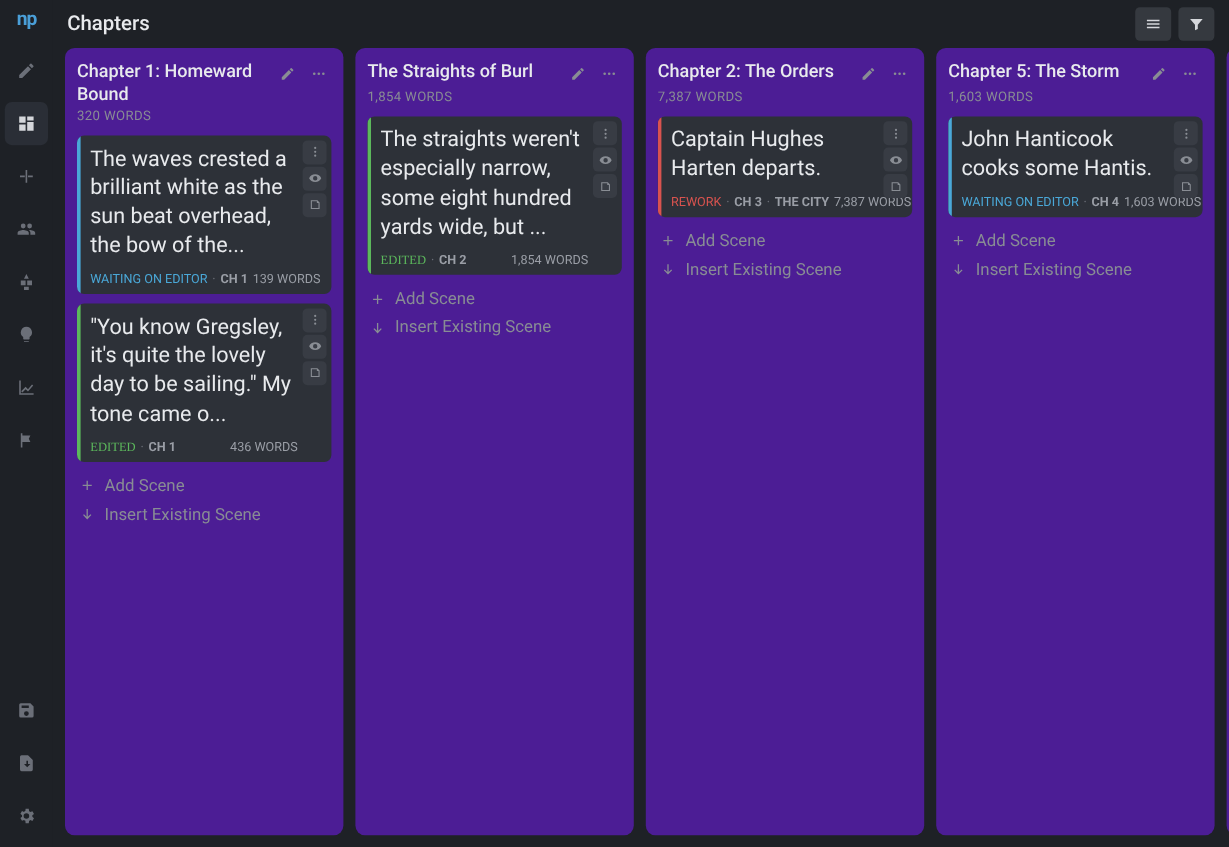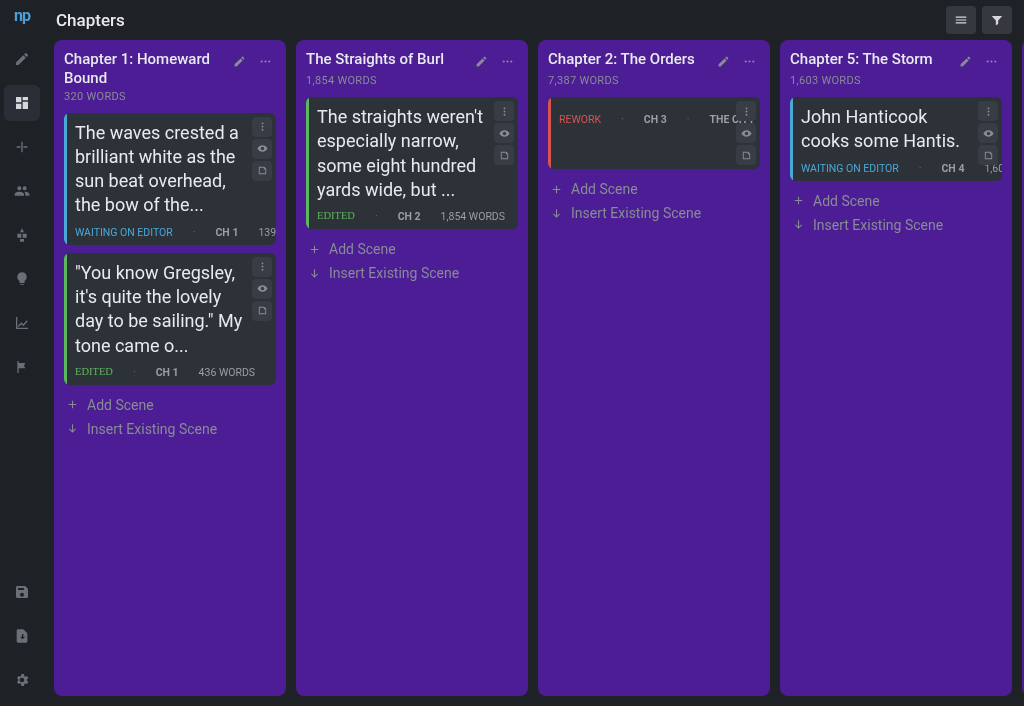--- a/index.html
+++ b/index.html
@@ -151,24 +151,24 @@
     padding: 8px 4px 6px 8px;
     min-width: 0;
   }
   .scene-text {
     font-size: 18px;
     line-height: 1.35;
     color: #e8eaed;
   }
   .scene-meta {
     display: flex;
-    align-items: flex-start;
+    align-items: flex-end;
     font-size: 10.5px;
     margin-top: 8px;
-    gap: 20px;
+    gap: 4px;
     white-space: nowrap;
   }
   .status-waiting { color: #4aa8d8; }
   .status-edited { color: #5cb85c; font-family: Liberation Serif, serif; }
   .status-rework { color: #d9534f; }
   .scene-meta .sep { color: #6b6f78; }
   .scene-meta .ch { color: #9a9ea6; font-weight: bold; }
   .scene-meta .wc { color: #9a9ea6; margin-left: auto; }
   .scene-actions {
     display: flex;
@@ -455,20 +455,21 @@
                 <circle cx="5" cy="12" r="2"></circle>
                 <circle cx="12" cy="12" r="2"></circle>
                 <circle cx="19" cy="12" r="2"></circle>
               </svg>
             </div>
           </div>
           <div class="col-words">7,387 WORDS</div>
           <div class="scene-card">
             <div class="scene-stripe stripe-red"></div>
             <div class="scene-body">
+              <div class="scene-text">Captain Hughes Harten departs.</div>
               <div class="scene-meta">
                 <span class="status-rework">REWORK</span>
                 <span class="sep">·</span>
                 <span class="ch">CH 3</span>
                 <span class="sep">·</span>
                 <span class="ch">THE CITY</span>
                 <span class="wc">7,387 WORDS</span>
               </div>
             </div>
             <div class="scene-actions">

